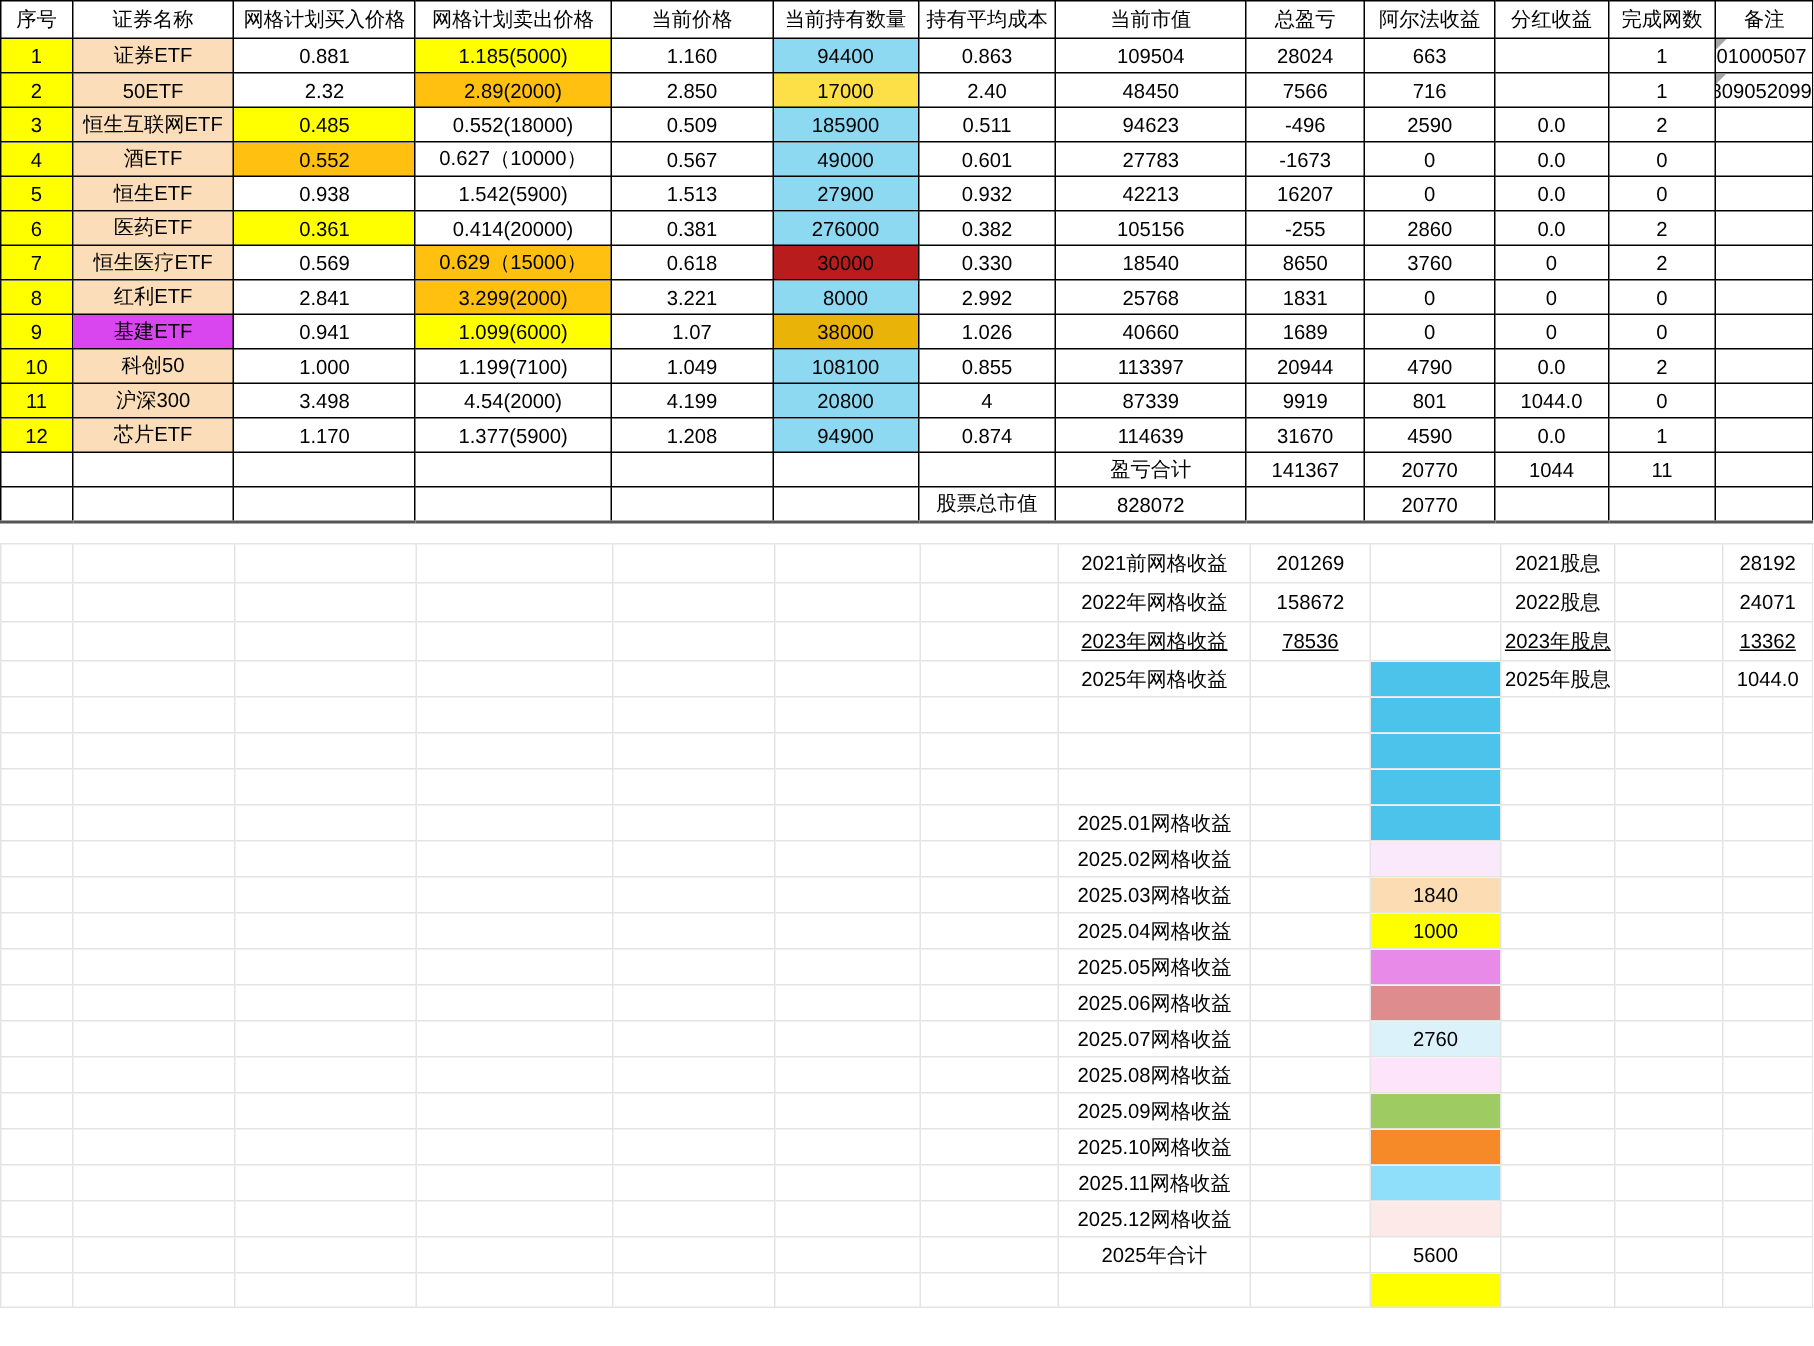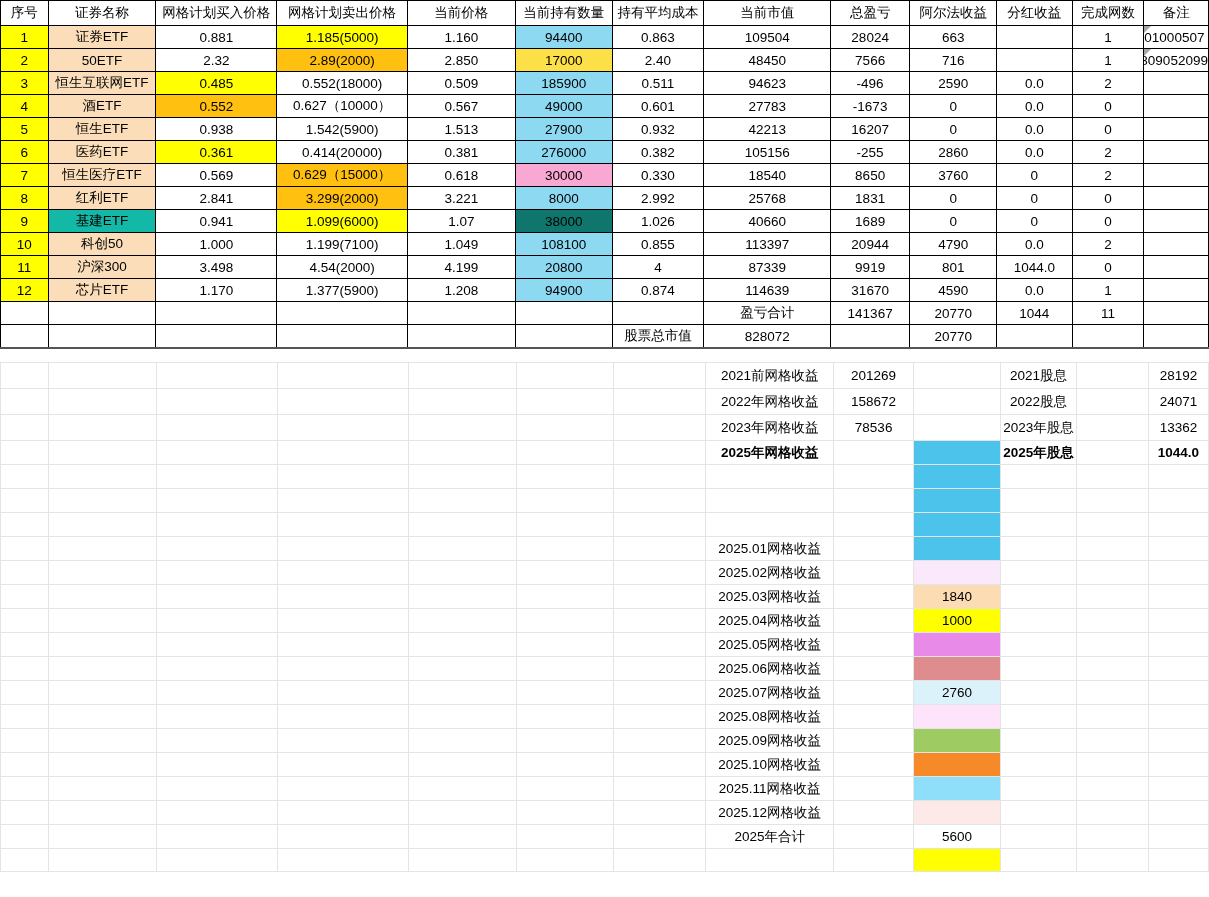--- a/index.html
+++ b/index.html
@@ -154,21 +154,21 @@
           <td>0.0</td>
           <td>2</td>
           <td></td>
         </tr>
         <tr class="r">
           <td style="background: rgb(255, 255, 0);">7</td>
           <td style="background: rgb(251, 222, 185);">恒生医疗ETF</td>
           <td>0.569</td>
           <td style="background: rgb(255, 192, 16);">0.629（15000）</td>
           <td>0.618</td>
-          <td style="background: #f9a8d4;">30000</td>
+          <td style="background: #b91c1c;">30000</td>
           <td>0.330</td>
           <td>18540</td>
           <td>8650</td>
           <td>3760</td>
           <td>0</td>
           <td>2</td>
           <td></td>
         </tr>
         <tr class="r">
           <td style="background: rgb(255, 255, 0);">8</td>
@@ -180,25 +180,25 @@
           <td>2.992</td>
           <td>25768</td>
           <td>1831</td>
           <td>0</td>
           <td>0</td>
           <td>0</td>
           <td></td>
         </tr>
         <tr class="r">
           <td style="background: rgb(255, 255, 0);">9</td>
-          <td style="background: #14b8a6; text-align: center;">基建ETF</td>
+          <td style="background: #d946ef; text-align: center;">基建ETF</td>
           <td>0.941</td>
           <td style="background: rgb(255, 255, 0);">1.099(6000)</td>
           <td>1.07</td>
-          <td style="background: #0f766e; text-align: center;">38000</td>
+          <td style="background: #eab308; text-align: center;">38000</td>
           <td>1.026</td>
           <td>40660</td>
           <td>1689</td>
           <td>0</td>
           <td>0</td>
           <td>0</td>
           <td></td>
         </tr>
         <tr class="r">
           <td style="background: rgb(255, 255, 0);">10</td>
@@ -317,36 +317,36 @@
           <td></td>
           <td></td>
           <td></td>
           <td>2022年网格收益</td>
           <td>158672</td>
           <td></td>
           <td>2022股息</td>
           <td></td>
           <td>24071</td>
         </tr>
-        <tr style="height: 26px;">
+        <tr style="height: 26px; text-decoration: underline;">
           <td></td>
           <td></td>
           <td></td>
           <td></td>
           <td></td>
           <td></td>
           <td></td>
           <td>2023年网格收益</td>
           <td>78536</td>
           <td></td>
           <td>2023年股息</td>
           <td></td>
           <td>13362</td>
         </tr>
-        <tr style="height: 24px; font-weight: bold;">
+        <tr style="height: 24px;">
           <td></td>
           <td></td>
           <td></td>
           <td></td>
           <td></td>
           <td></td>
           <td></td>
           <td>2025年网格收益</td>
           <td></td>
           <td style="background: rgb(76, 195, 235);"></td>

